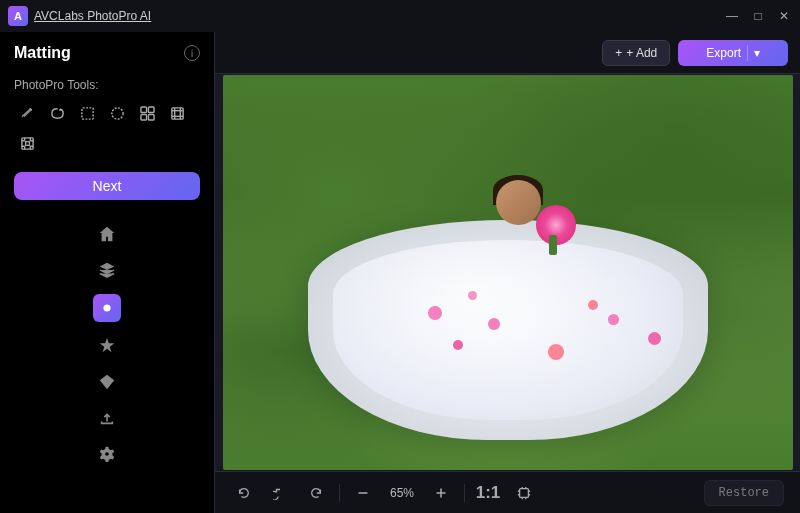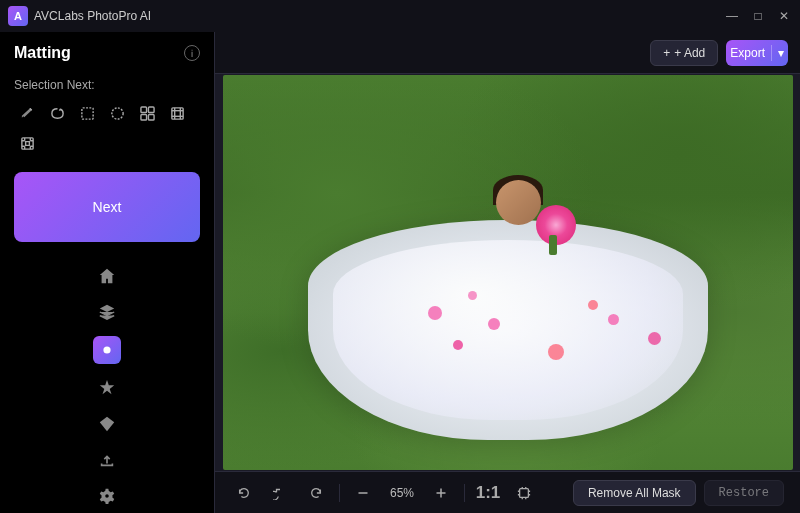--- a/index.html
+++ b/index.html
@@ -37,20 +37,21 @@
       display: flex;
       align-items: center;
       justify-content: center;
       font-size: 11px;
       font-weight: bold;
       color: white;
     }
     .app-title-text {
       font-size: 12px;
       color: #ccc;
+      text-decoration: underline;
     }
     .title-bar-controls {
       display: flex;
       gap: 10px;
       align-items: center;
     }
     .title-btn {
       font-size: 12px;
       color: #aaa;
       cursor: pointer;
@@ -141,21 +142,21 @@
     }
 
     .next-btn {
       margin: 8px 14px;
       background: linear-gradient(135deg, #a855f7, #6366f1);
       border: none;
       border-radius: 8px;
       color: white;
       font-size: 14px;
       font-weight: 500;
-      padding: 27px;
+      padding: 6px;
       cursor: pointer;
       text-align: center;
       width: calc(100% - 28px);
     }
 
     .sidebar-icons {
       display: flex;
       flex-direction: column;
       align-items: center;
       gap: 8px;
@@ -207,21 +208,21 @@
       align-items: center;
       gap: 4px;
     }
 
     .export-btn {
       background: linear-gradient(135deg, #a855f7, #6366f1);
       border: none;
       border-radius: 6px;
       color: white;
       font-size: 12px;
-      padding: 5px 4px;
+      padding: 5px 28px;
       cursor: pointer;
       display: flex;
       align-items: center;
       gap: 6px;
     }
     .export-divider {
       width: 1px;
       height: 16px;
       background: rgba(255,255,255,0.3);
     }
@@ -438,21 +439,21 @@
 </div>
 
 <div class="main-layout">
 
   <div class="sidebar">
     <div class="sidebar-header">
       <span class="sidebar-title">Matting</span>
       <div class="info-icon">ℹ</div>
     </div>
 
-    <div class="section-label">Selection Next:</div>
+    <div class="section-label">PhotoPro Tools:</div>
 
     <div class="tools-row">
 
       <div class="tool-icon">
         <svg viewBox="0 0 16 16" fill="currentColor" width="15" height="15">
             <path d="M2 12.5L3.5 11l1 1L13 4l-2-2L2 10.5V12.5z" opacity="0.8"></path>
             <path d="M11 2l2 2-1 1-2-2z"></path>
           </svg>
       </div>
 
@@ -635,19 +636,18 @@
         </button>
         <button class="bottom-control-btn">
           <svg viewBox="0 0 16 16" fill="none" stroke="currentColor" stroke-width="1.5" width="14" height="14">
               <rect x="3" y="3" width="10" height="10" rx="1"></rect>
               <path d="M6 3V1M10 3V1M6 15v-2M10 15v-2M3 6H1M3 10H1M15 6h-2M15 10h-2"></path>
             </svg>
         </button>
       </div>
 
       <div class="bottom-right">
-        <button class="bottom-action-btn">Remove All Mask</button>
         <button class="bottom-action-btn disabled">Restore</button>
       </div>
     </div>
   </div>
 
 </div>
 
 </body></html>

